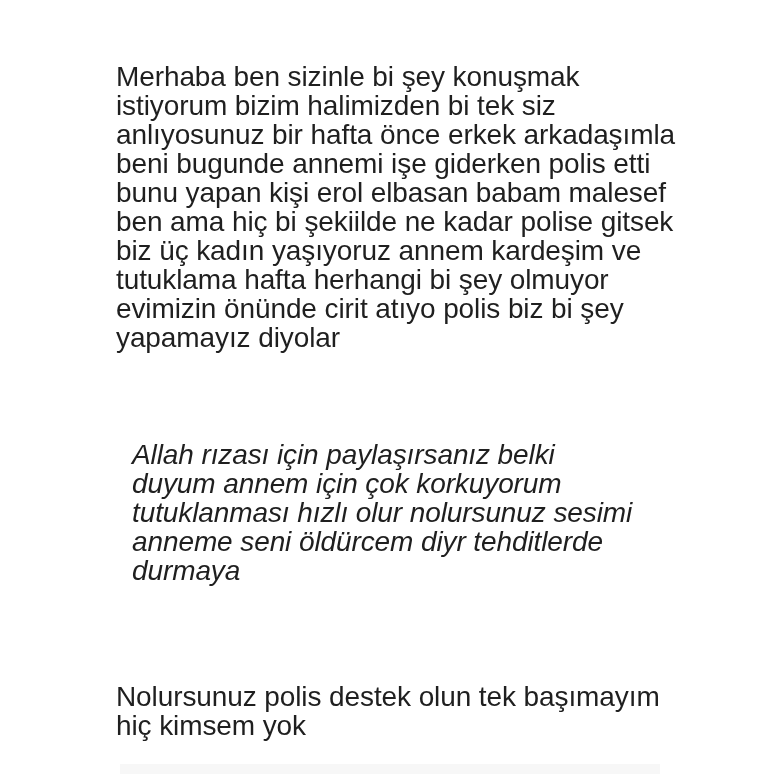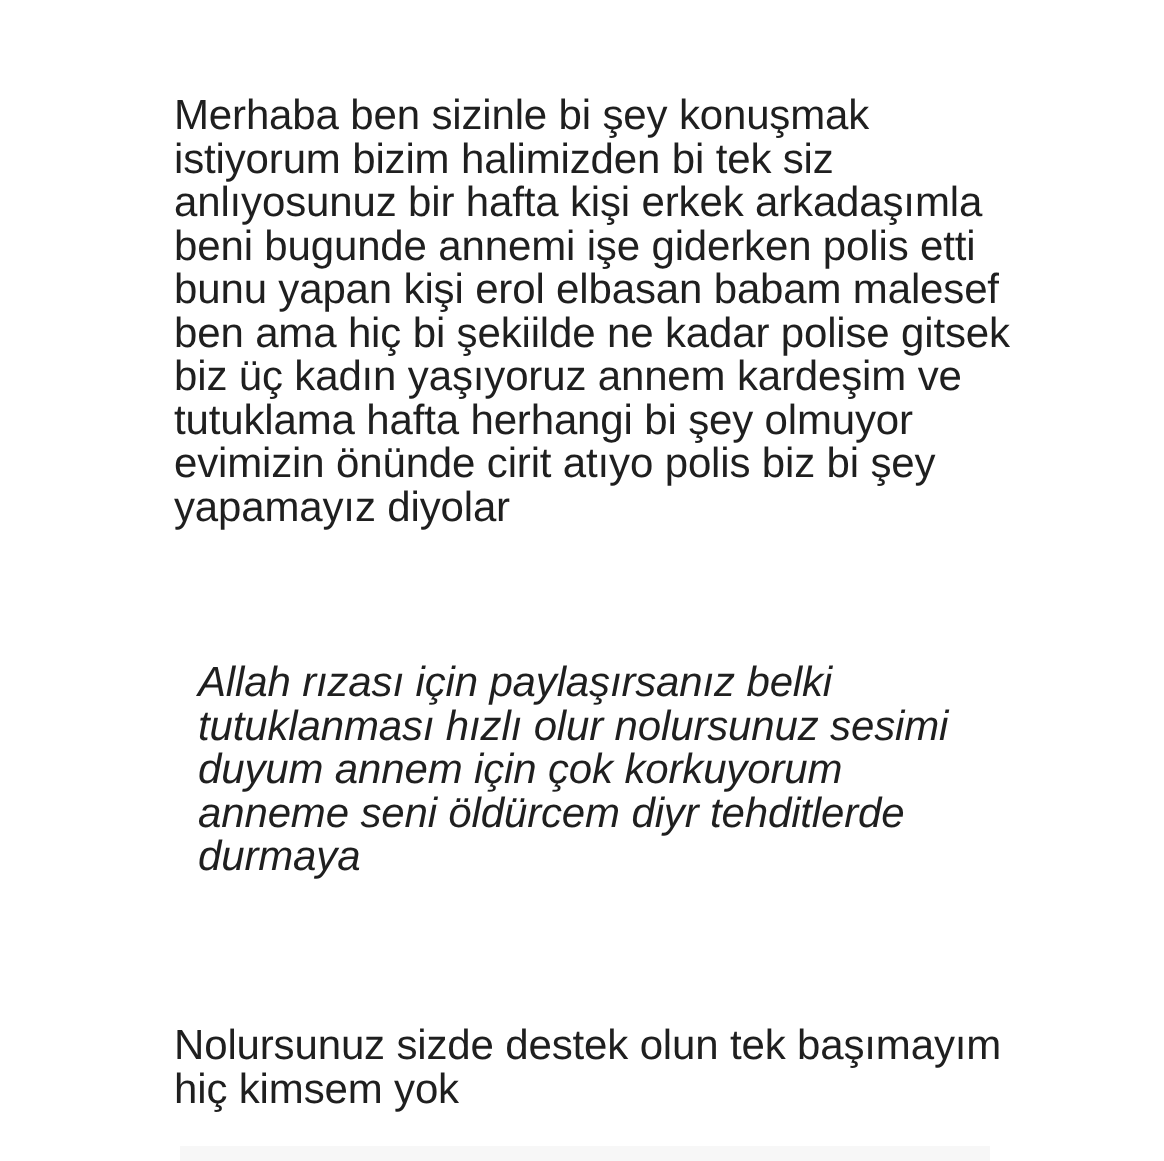--- a/index.html
+++ b/index.html
@@ -44,38 +44,38 @@
     }
   </style>
 </head>
 <body>
 
 <div class="message">
 
   <p class="paragraph p1">
     <span class="line">Merhaba ben sizinle bi şey konuşmak</span>
     <span class="line">istiyorum bizim halimizden bi tek siz</span>
-    <span class="line">anlıyosunuz bir hafta kişi erkek arkadaşımla</span>
+    <span class="line">anlıyosunuz bir hafta önce erkek arkadaşımla</span>
     <span class="line">beni bugunde annemi işe giderken  polis etti</span>
     <span class="line">bunu yapan kişi erol elbasan babam malesef</span>
     <span class="line">ben ama hiç bi şekiilde ne kadar polise gitsek</span>
     <span class="line">biz üç kadın yaşıyoruz annem kardeşim ve</span>
     <span class="line">tutuklama hafta herhangi bi şey olmuyor</span>
     <span class="line">evimizin önünde cirit atıyo polis biz bi şey</span>
     <span class="line">yapamayız diyolar</span>
   </p>
 
   <p class="paragraph p2">
     <span class="line">Allah rızası için paylaşırsanız belki</span>
+    <span class="line">duyum annem için çok korkuyorum</span>
     <span class="line">tutuklanması hızlı olur nolursunuz sesimi</span>
-    <span class="line">duyum annem için çok korkuyorum</span>
     <span class="line">anneme seni öldürcem diyr tehditlerde</span>
     <span class="line">durmaya</span>
   </p>
 
   <p class="paragraph p3">
-    <span class="line">Nolursunuz sizde destek olun tek başımayım</span>
+    <span class="line">Nolursunuz polis destek olun tek başımayım</span>
     <span class="line">hiç kimsem yok</span>
   </p>
 
 </div>
 
 <div class="bottom-band"></div>
 
 </body></html>

